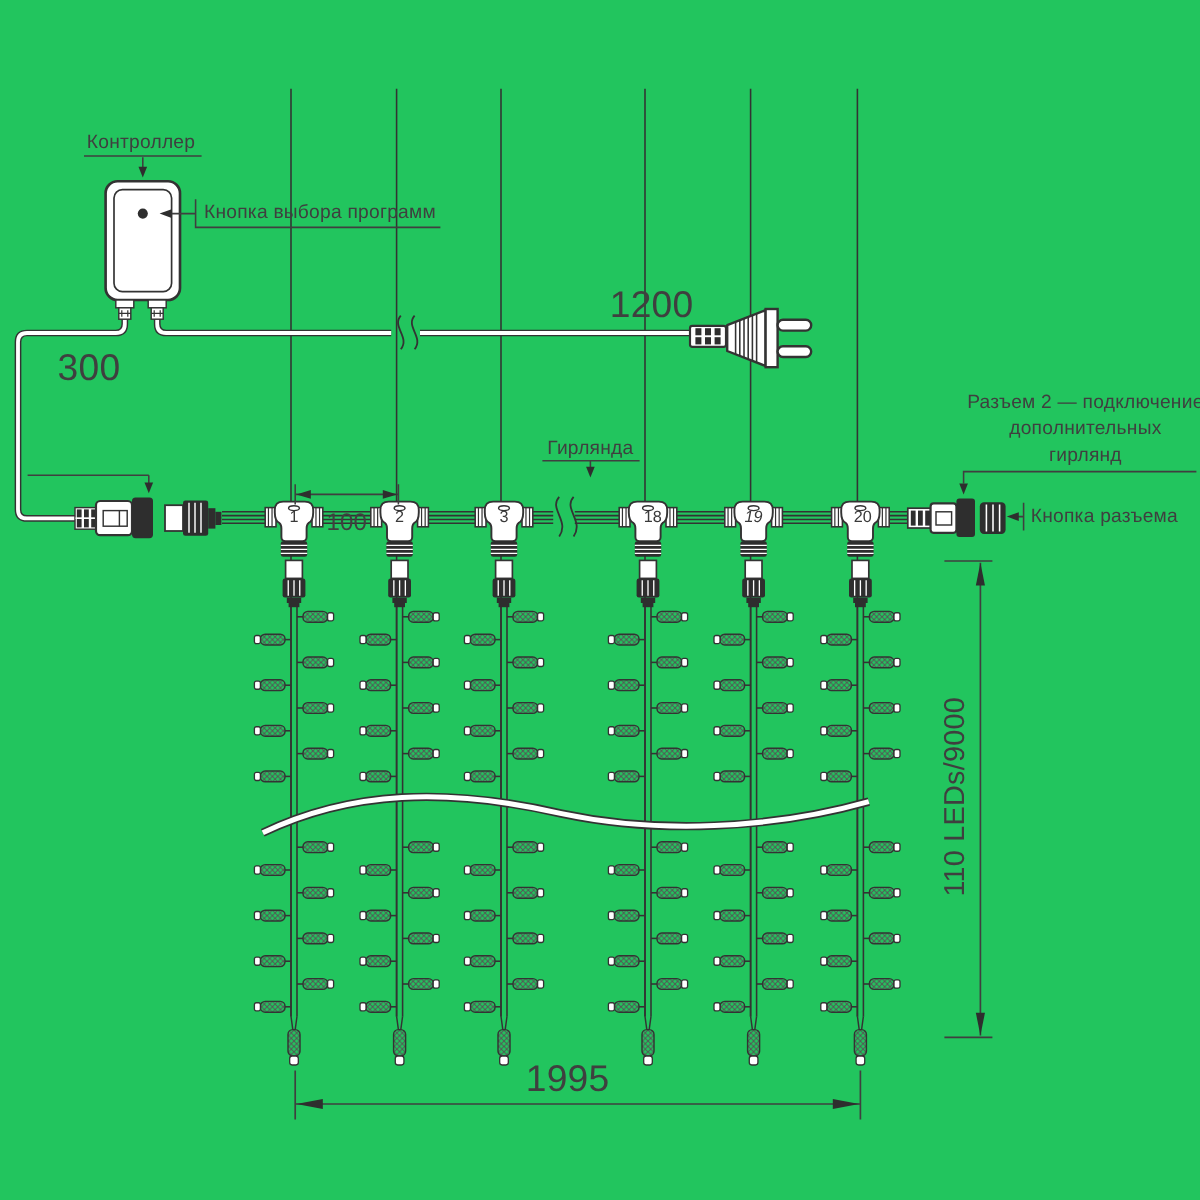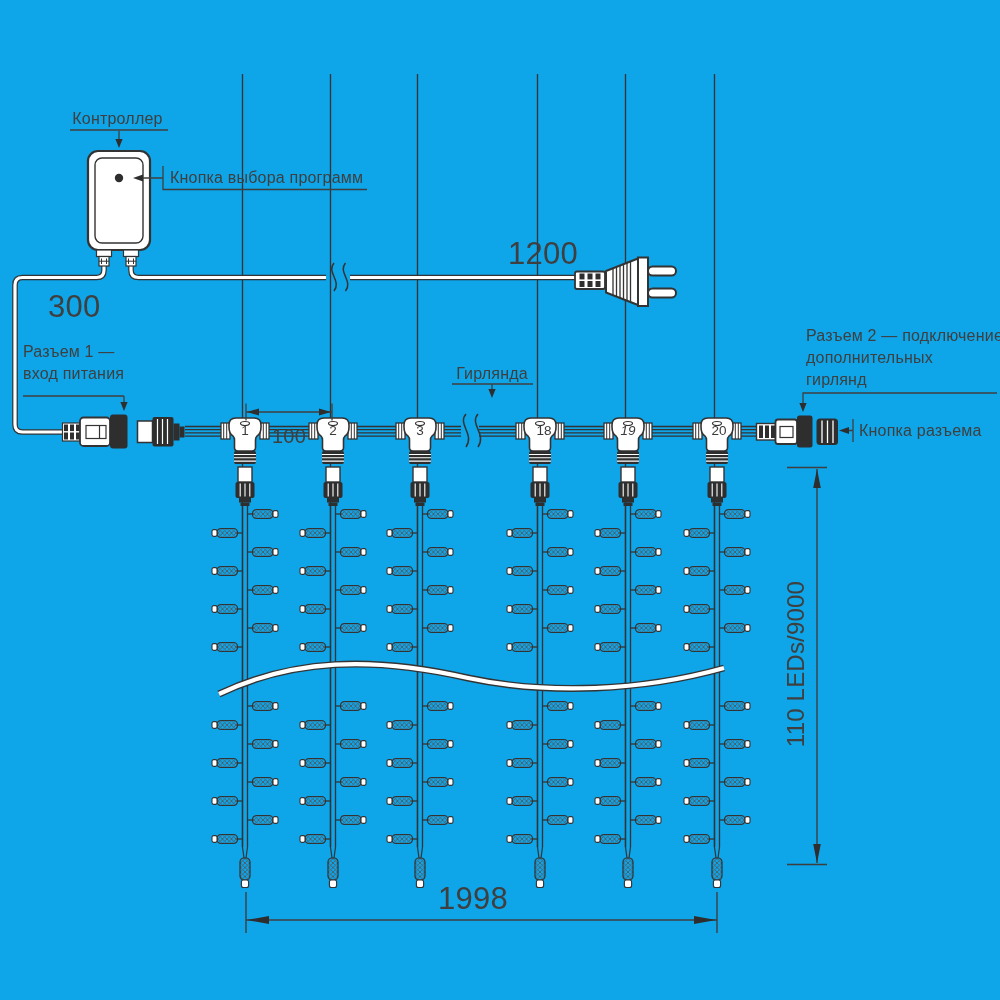--- a/index.html
+++ b/index.html
@@ -1,20 +1,20 @@
 <!DOCTYPE html>
 <html><head>
 <meta charset="utf-8">
 <style>
   html,body{margin:0;padding:0;background:#fff;}
-  #stage{position:relative;width:1000px;height:1000px;background:#0ea5e9;overflow:hidden;
+  #stage{position:relative;width:1000px;height:1000px;background:#22c55e;overflow:hidden;
          font-family:"Liberation Sans",sans-serif;}
   #art{position:absolute;left:0;top:0;}
   .lbl{position:absolute;font:16px/19px "Liberation Sans",sans-serif;color:#3f3f3f;
-       letter-spacing:.2px;white-space:nowrap;}
+       letter-spacing:.2px;white-space:nowrap;text-align:center;}
   .big{font-size:31px;line-height:28px;}
   .ctr{text-align:center;}
   .jnum{position:absolute;top:423px;width:24px;text-align:center;font-size:13.5px;
         line-height:16px;color:#3a3a3a;font-family:"Liberation Sans",sans-serif;}
   .rot{transform:rotate(-90deg);transform-origin:center center;}
 </style>
 </head>
 <body>
 
 <div id="stage">
@@ -211,40 +211,36 @@
 </svg>
 
 <div class="lbl ctr" style="left:60px;top:109px;width:115px;">Контроллер</div>
 
 <div class="lbl" style="left:170px;top:168px;">Кнопка выбора программ</div>
 
 <div class="lbl big ctr" style="left:500px;top:240px;width:86px;">1200</div>
 
 <div class="lbl big" style="left:48px;top:293px;">300</div>
 
-<div class="lbl" style="left:23px;top:341px;line-height:22px;">
-  <div>Разъем 1 —</div>
-  <div>вход питания</div>
-</div>
 
 <div class="lbl ctr" style="left:442px;top:364px;width:100px;">Гирлянда</div>
 
 <div class="lbl ctr" style="left:263px;top:391px;width:52px;font-size:20px;margin-top:36px;">100</div>
 
 <div class="lbl" style="left:806px;top:325px;line-height:22px;">
   <div>Разъем 2 — подключение</div>
   <div>дополнительных</div>
   <div>гирлянд</div>
 </div>
 
 <div class="lbl" style="left:859px;top:421px;">Кнопка разъема</div>
 
 <div class="lbl ctr rot" style="left:696px;top:650px;width:200px;font-size:24px;line-height:28px;">110 LEDs/9000</div>
 
-<div class="lbl big ctr" style="left:432px;top:885px;width:82px;">1998</div>
+<div class="lbl big ctr" style="left:432px;top:885px;width:82px;">1995</div>
 
 <div class="jnum" style="left:233px;">1</div>
 <div class="jnum" style="left:321px;">2</div>
 <div class="jnum" style="left:408px;">3</div>
 <div class="jnum" style="left:532px;">18</div>
 <div class="jnum" style="left:616px;font-style:italic;">19</div>
 <div class="jnum" style="left:707px;">20</div>
 
 </div>
 

